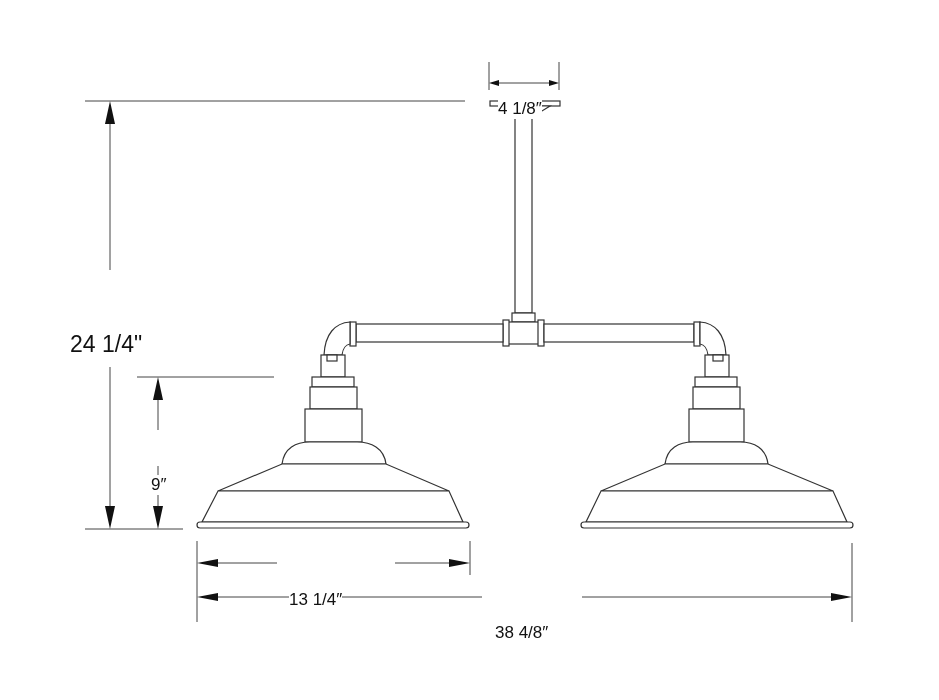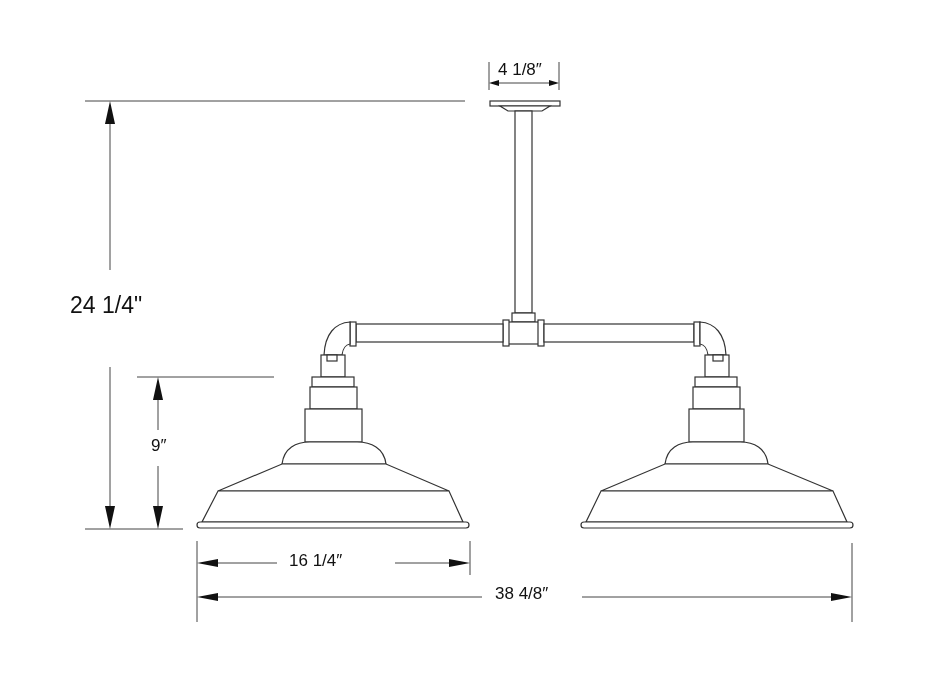--- a/index.html
+++ b/index.html
@@ -1,21 +1,21 @@
 <!DOCTYPE html>
 <html><head>
 <meta charset="utf-8">
 <style>
   html, body { margin:0; padding:0; background:#ffffff; }
   body { width:939px; height:700px; overflow:hidden; position:relative; font-family:"Liberation Sans", sans-serif; }
   #drawing { position:absolute; left:0; top:0; width:939px; height:700px; }
   .fx { stroke:#333; stroke-width:1.2; fill:#fff; }
   .dim { stroke:#444; stroke-width:1; fill:none; }
   .arr { fill:#111; }
-  .lbl { position:absolute; color:#111; white-space:nowrap; background:#fff; }
+  .lbl { position:absolute; color:#111; white-space:nowrap; background:#fff;margin-top:39px; }
   .lbl-big { font-size:23px; }
   .lbl-mid { font-size:17px; }
 </style>
 </head>
 <body>
 
 <svg id="drawing" viewBox="0 0 939 700" xmlns="http://www.w3.org/2000/svg">
 
   <g>
 
@@ -92,14 +92,14 @@
     <path class="fx" d="M665,464 C667,448 679,442 693,442 L740,442 C754,442 766,448 768,464 Z"></path>
     <polygon class="fx" points="665,464 768,464 833,491 601,491"></polygon>
     <polygon class="fx" points="601,491 833,491 847,522 586,522"></polygon>
     <rect class="fx" x="581" y="522" width="272" height="6" rx="3"></rect>
   </g>
 </svg>
 
 <div class="lbl lbl-mid" style="left:498px; top:60px;">4 1/8″</div>
 <div class="lbl lbl-big" style="left:70px; top:292px;">24 1/4"</div>
 <div class="lbl lbl-mid" style="left:151px; top:436px;">9″</div>
-<div class="lbl lbl-mid" style="left:289px; top:551px;">16 1/4″</div>
+<div class="lbl lbl-mid" style="left:289px; top:551px;">13 1/4″</div>
 <div class="lbl lbl-mid" style="left:495px; top:584px;">38 4/8″</div>
 
 </body></html>

